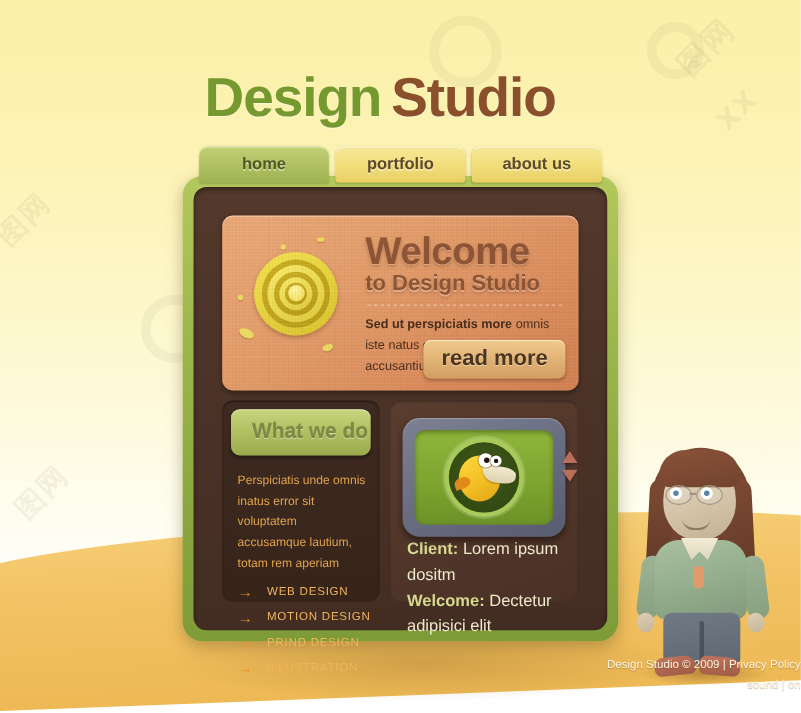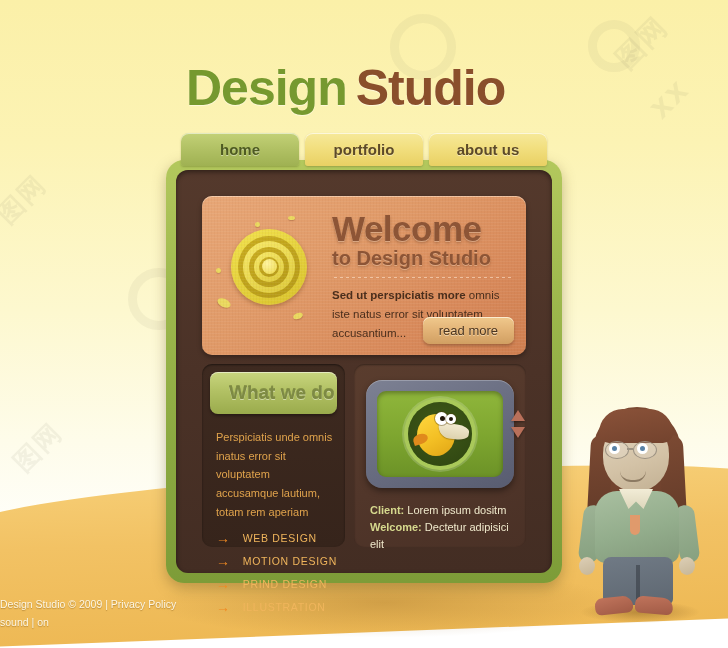--- a/index.html
+++ b/index.html
@@ -103,21 +103,21 @@
   .w-head2{
     font-size:20px;font-weight:bold;line-height:1.15;color:#8d5536;margin-top:1px;
     text-shadow:0 1px 0 rgba(255,220,190,.45),0 2px 3px rgba(90,45,20,.3);
   }
   .w-rule{height:1px;margin:7px 2px 8px 2px;
     background:repeating-linear-gradient(90deg,rgba(255,235,215,.55) 0 3px,transparent 3px 6px);}
   .w-text{font-size:11.5px;line-height:1.65;color:#4a2e1c;}
   .w-text b{font-weight:bold;}
   .read-more{
     position:absolute;right:12px;bottom:11px;z-index:4;
-    padding:6px 16px;border-radius:7px;font-size:13px;font-weight:normal;color:#4b3520;
+    padding:6px 16px;border-radius:7px;font-size:20px;font-weight:bold;color:#4b3520;
     background:linear-gradient(180deg,#f0c98d 0%,#e2b376 50%,#d19f62 100%);
     box-shadow:inset 0 1px 0 rgba(255,248,230,.75),0 2px 3px rgba(80,45,20,.35);
     text-shadow:0 1px 0 rgba(255,240,215,.6);
     cursor:pointer;
   }
 
   
   .lower{display:flex;gap:9px;flex:1;min-height:0;}
   .col-left{
     width:185px;border-radius:10px;
@@ -183,27 +183,27 @@
     border-radius:50%;background:#22170a;}
   .bird-eye2{position:absolute;left:38px;top:12px;width:10px;height:10px;border-radius:50%;
     background:#fff;box-shadow:0 0 0 1px rgba(80,60,10,.4);}
   .bird-eye2:after{content:"";position:absolute;left:3px;top:3px;width:4px;height:4px;
     border-radius:50%;background:#22170a;}
   .tv-btns{position:absolute;right:-11px;top:30px;display:flex;flex-direction:column;gap:6px;}
   .tv-btn{width:0;height:0;border-left:7px solid transparent;border-right:7px solid transparent;
     cursor:pointer;filter:drop-shadow(0 1px 1px rgba(0,0,0,.4));}
   .tv-btn.up{border-bottom:11px solid #b9705a;}
   .tv-btn.down{border-top:11px solid #b9705a;}
-  .meta{margin-top:14px;padding-left:4px;font-size:11px;line-height:1.55;}
+  .meta{margin-top:0;padding-left:4px;font-size:15px;line-height:1.55;}
   .meta .lbl{color:#d6d98e;font-weight:bold;}
   .meta .val{color:#efe8cb;}
 
   
   .footer{
-    position:absolute;left:0;right:0;top:595px;text-align:left;z-index:7;
+    position:absolute;left:0;right:0;top:595px;text-align:right;z-index:7;
     font-size:10.5px;color:#fdf6e2;line-height:1.75;
     text-shadow:0 1px 1px rgba(120,80,20,.45);
   }
   .footer .row2{font-size:10.5px;}
 
   
   .char{position:absolute;left:573px;top:405px;width:132px;height:218px;z-index:5;}
   .c-shadow{position:absolute;left:8px;top:196px;width:118px;height:22px;border-radius:50%;
     background:radial-gradient(ellipse,rgba(120,80,25,.45) 0%,rgba(120,80,25,0) 72%);}
   .c-hairback{position:absolute;left:20px;top:2px;width:88px;height:130px;border-radius:44px 44px 30px 30px;

